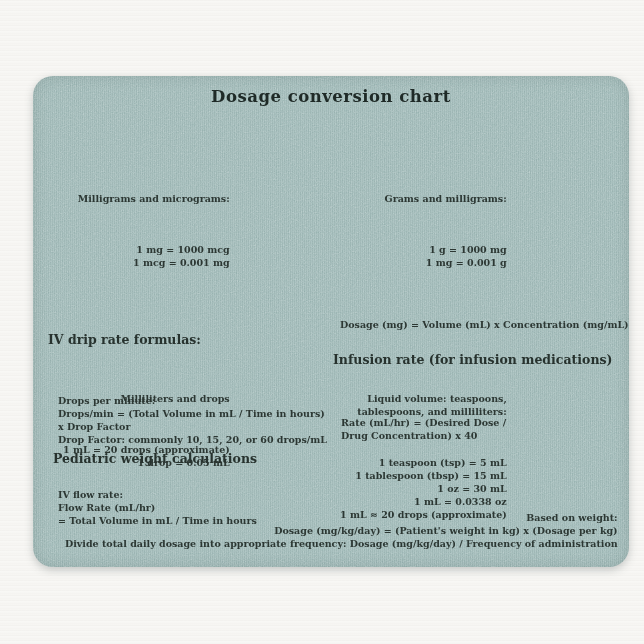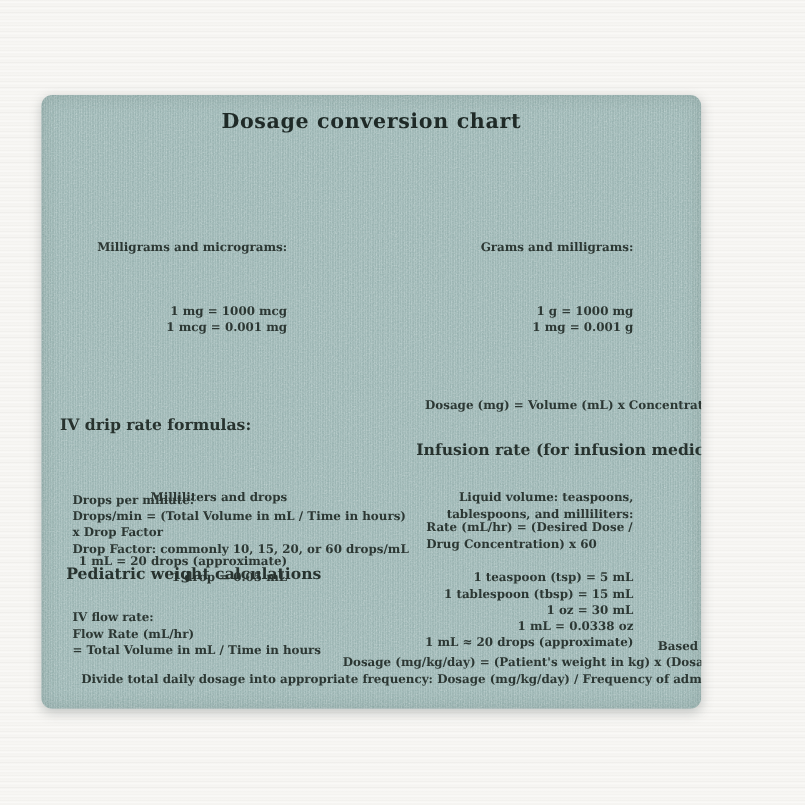--- a/index.html
+++ b/index.html
@@ -17,22 +17,22 @@
   .scene{
     position:relative;width:644px;height:644px;overflow:hidden;
     background:
       repeating-linear-gradient(180deg,
         rgba(0,0,0,0.030) 0px, rgba(0,0,0,0.0) 1px,
         rgba(255,255,255,0.35) 2px, rgba(0,0,0,0.012) 3px,
         rgba(0,0,0,0.0) 5px),
       var(--background);
   }
   .mousepad{
-    position:absolute;left:33px;top:76px;width:528px;height:491px;
-    border-radius:9px;
+    position:absolute;left:33px;top:76px;width:596px;height:491px;
+    border-radius:20px;
     background:
       repeating-linear-gradient(90deg, rgba(255,255,255,0.05) 0 1px, rgba(0,0,0,0.04) 1px 2px),
       var(--pad);
     box-shadow:0 3px 9px rgba(70,80,80,0.28), inset 0 0 14px rgba(40,60,58,0.18);
     overflow:hidden;
     color:var(--text);
   }
   .grain{position:absolute;left:0;top:0;width:100%;height:100%;mix-blend-mode:overlay;opacity:0.55;pointer-events:none;}
   .pad-title{
     position:absolute;top:11px;left:0;width:100%;
@@ -117,21 +117,21 @@
 = Total Volume in mL / Time in hours</div>
     </div>
 
     <div class="block conc-block">
       <div class="sec-b">Dosage (mg) = Volume (mL) x Concentration (mg/mL)</div>
     </div>
 
     <div class="block infusion-block">
       <div class="h-lg">Infusion rate (for infusion medications)</div>
       <div class="sec-b">Rate (mL/hr) = (Desired Dose /
-Drug Concentration) x 60</div>
+Drug Concentration) x 40</div>
     </div>
 
     <div class="block pediatric-block">
       <div class="h-lg">Pediatric weight calculations</div>
       <div class="sec-b">Based on weight:
 Dosage (mg/kg/day) = (Patient's weight in kg) x (Dosage per kg)
 Divide total daily dosage into appropriate frequency: Dosage (mg/kg/day) / Frequency of administration</div>
     </div>
 
 

